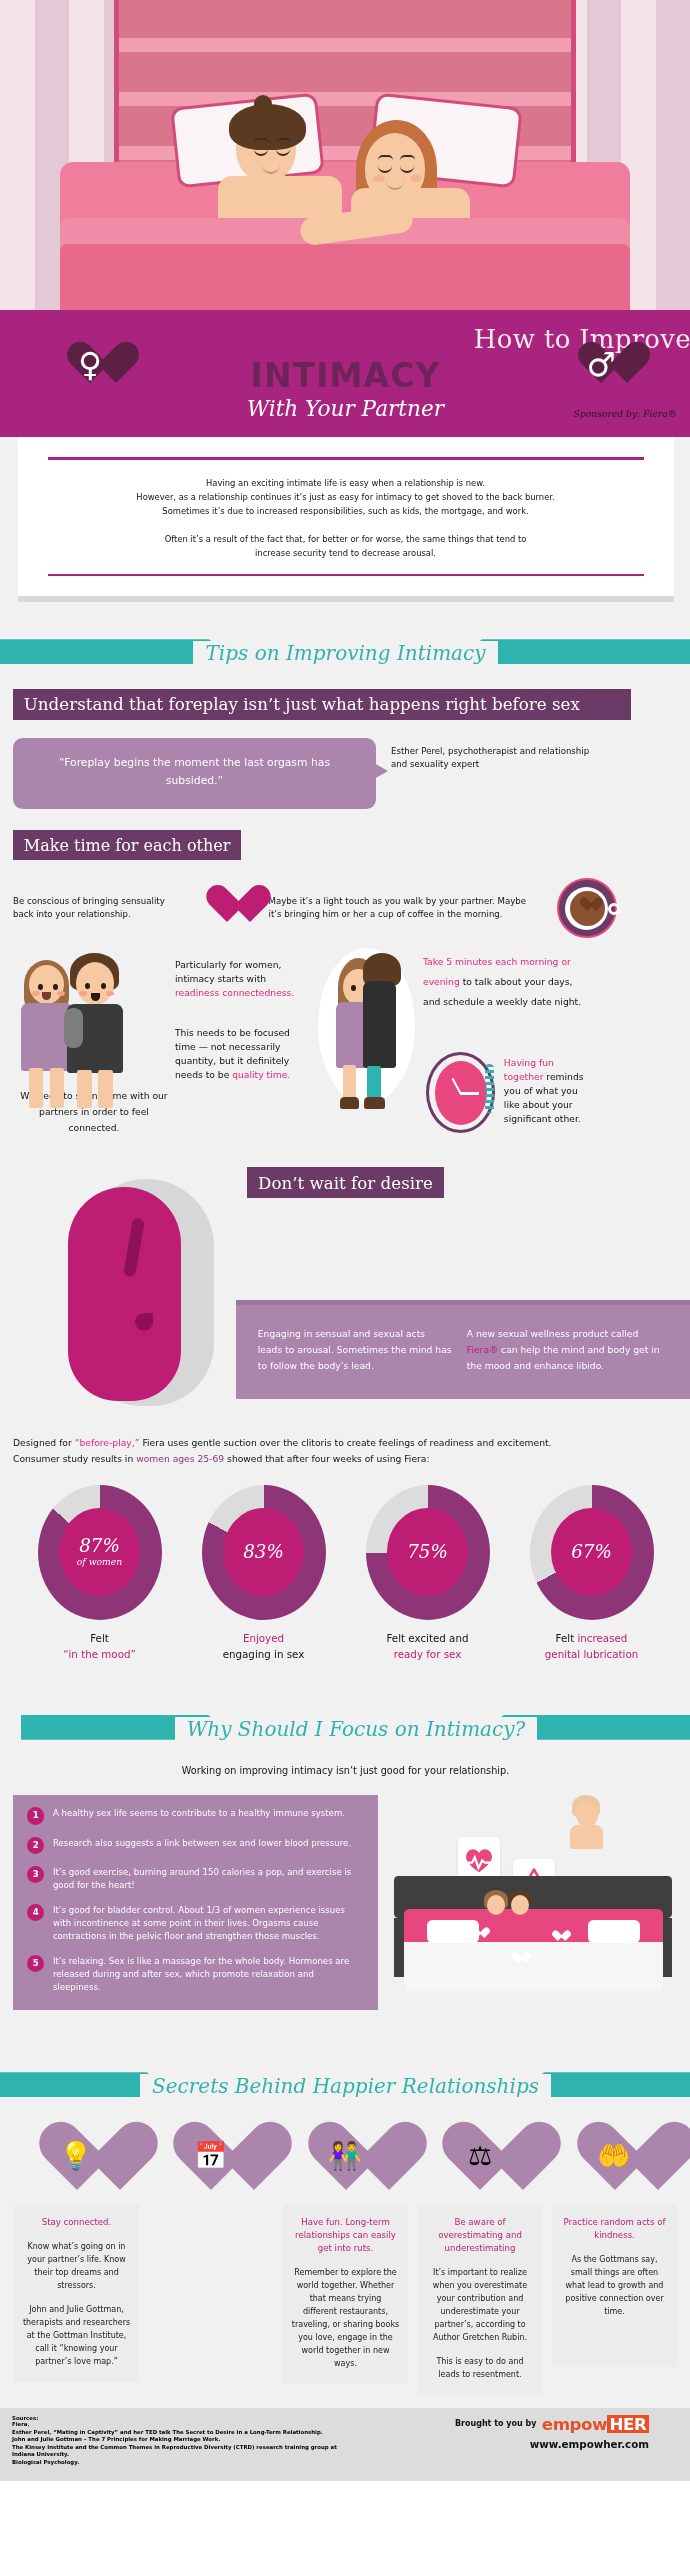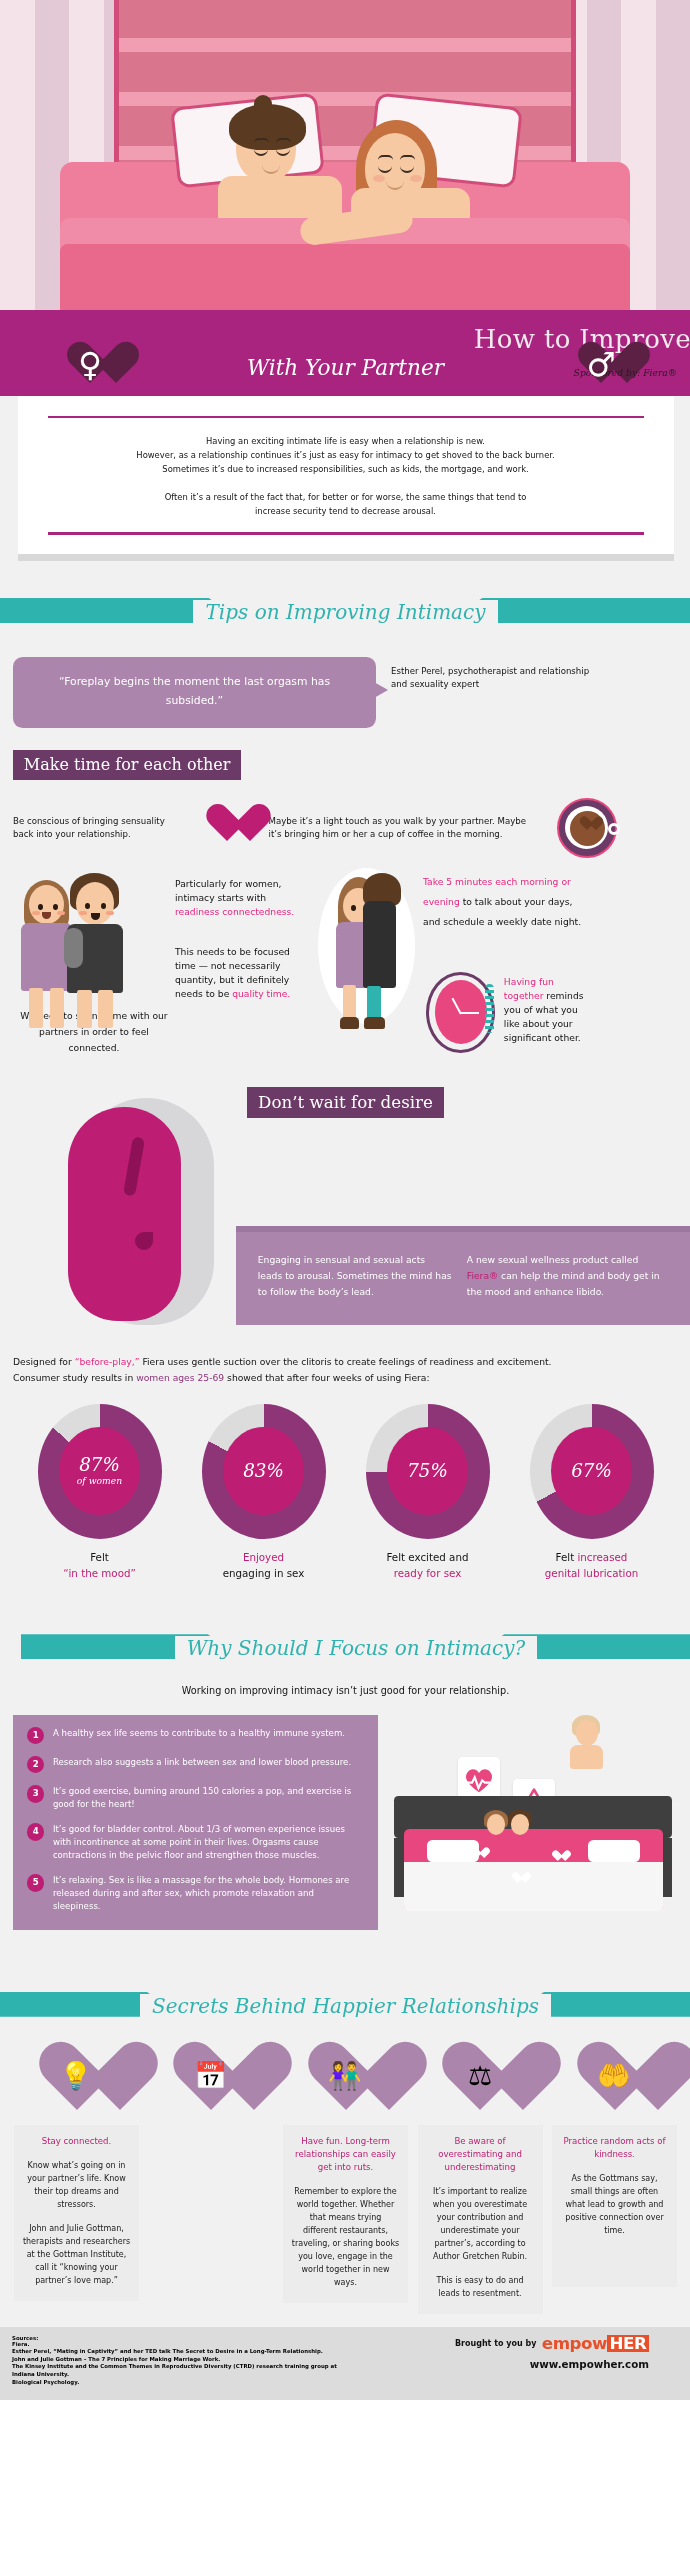--- a/index.html
+++ b/index.html
@@ -233,20 +233,21 @@
   <div class="title-band">
     <div class="gender f">
       <div class="heartbg"></div>
       <div class="gsym">♀</div>
     </div>
     <div class="gender m">
       <div class="heartbg"></div>
       <div class="gsym">♂</div>
     </div>
     <div class="t-line1">How to Improve</div>
+    <div class="t-line2">INTIMACY</div>
     <div class="t-line3">With Your Partner</div>
     <div class="sponsor">Sponsored by: Fiera®</div>
   </div>
 
   <div class="intro-wrap">
     <div class="intro">
       <hr>
       <p>
         <span>Having an exciting intimate life is easy when a relationship is new.</span><br>
         <span>However, as a relationship continues it’s just as easy for intimacy to get shoved to the back burner.</span><br>
@@ -260,20 +261,23 @@
     </div>
     <div class="intro-shadow"></div>
   </div>
 
   <div class="ribbon">
     <div class="bar left"></div>
       <div class="bar right"></div>
     <div class="txt">Tips on Improving Intimacy</div>
   </div>
 
+  <div class="pad" style="margin-top:8.6px;">
+    <div class="subhead" style="width:618px;">Understand that foreplay isn’t just what happens right before sex</div>
+  </div>
 
   <div class="pad row" style="margin-top:18.3px;">
     <div class="bubble">“Foreplay begins the moment the last orgasm has subsided.”</div>
     <div class="attrib" style="width:227px;">Esther Perel, psychotherapist and relationship and sexuality expert</div>
   </div>
 
   <div class="pad" style="margin-top:21.6px;">
     <div class="subhead" style="font-size:16px;">Make time for each other</div>
   </div>
 
@@ -361,21 +365,21 @@
   </div>
 
   <div class="pad" style="margin-top:-45px;">
     <div class="bodytext" style="width:162px; font-size:9.2px; line-height:16px; text-align:center;">We need to spend time with our partners in order to feel connected.</div>
   </div>
 
   <div class="sec" style="margin-top:31px;">
     <div style="text-align:center;">
       <div class="subhead">Don’t wait for desire</div>
     </div>
-    <div class="row" style="margin-top:-19.4px; align-items:flex-end;margin-left:36px;">
+    <div class="row" style="margin-top:-19.4px; align-items:center;margin-left:36px;">
       <div style="width:201px; padding-left:32px;">
         <div class="fiera">
           <div class="shell"></div>
             <div class="body"></div>
             <div class="slot"></div>
             <div class="dot"></div>
         </div>
       </div>
       <div class="lav-card" style="width:457px; margin-top:114px;">
         <div class="capline"></div>

